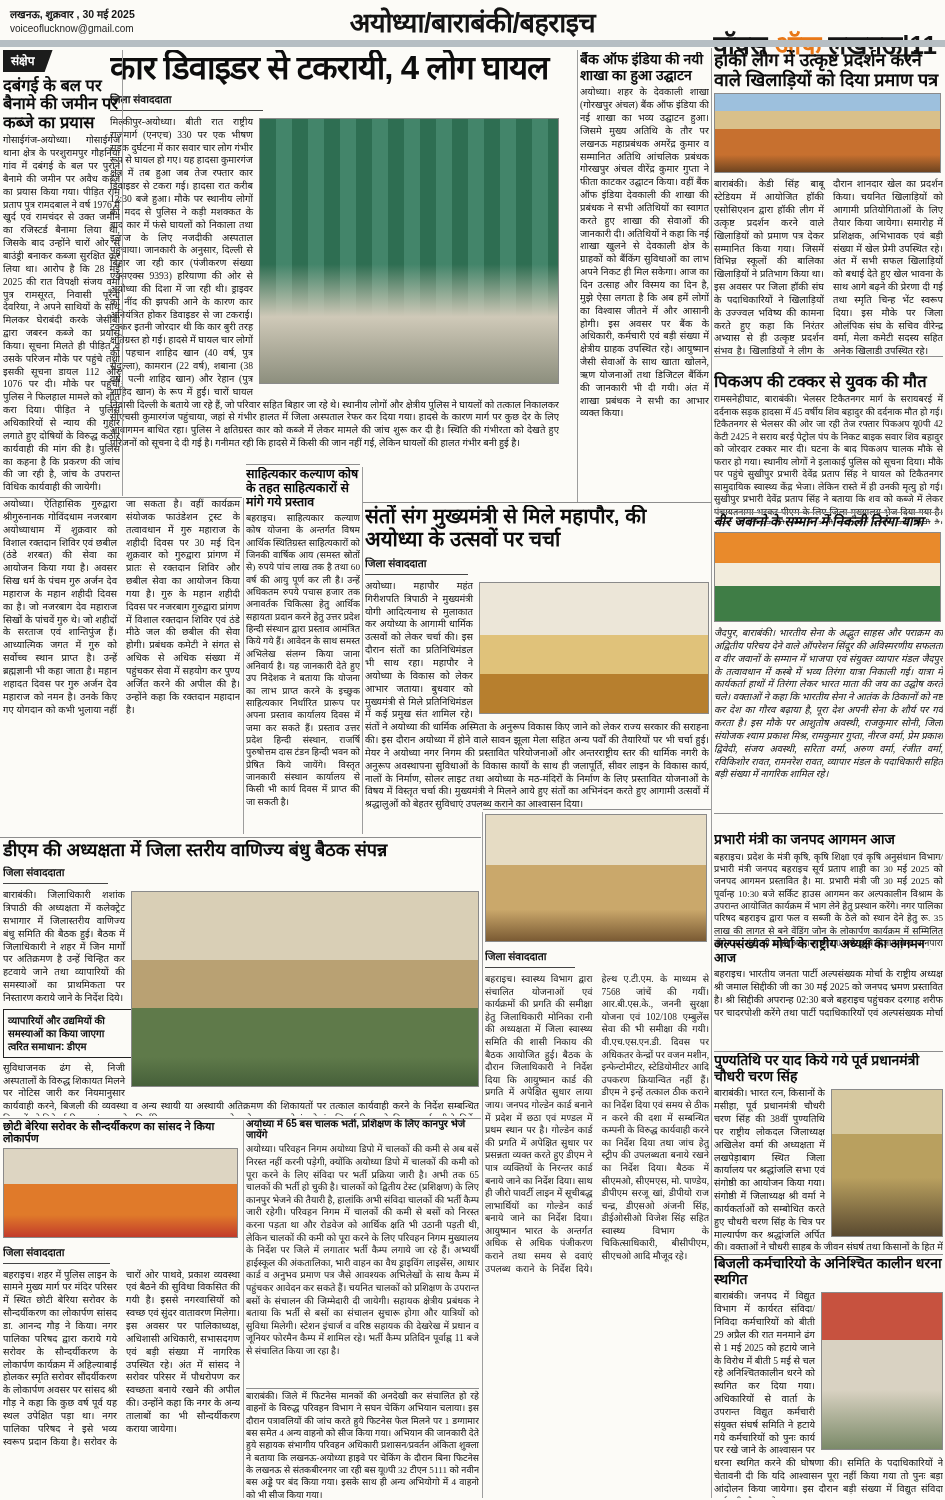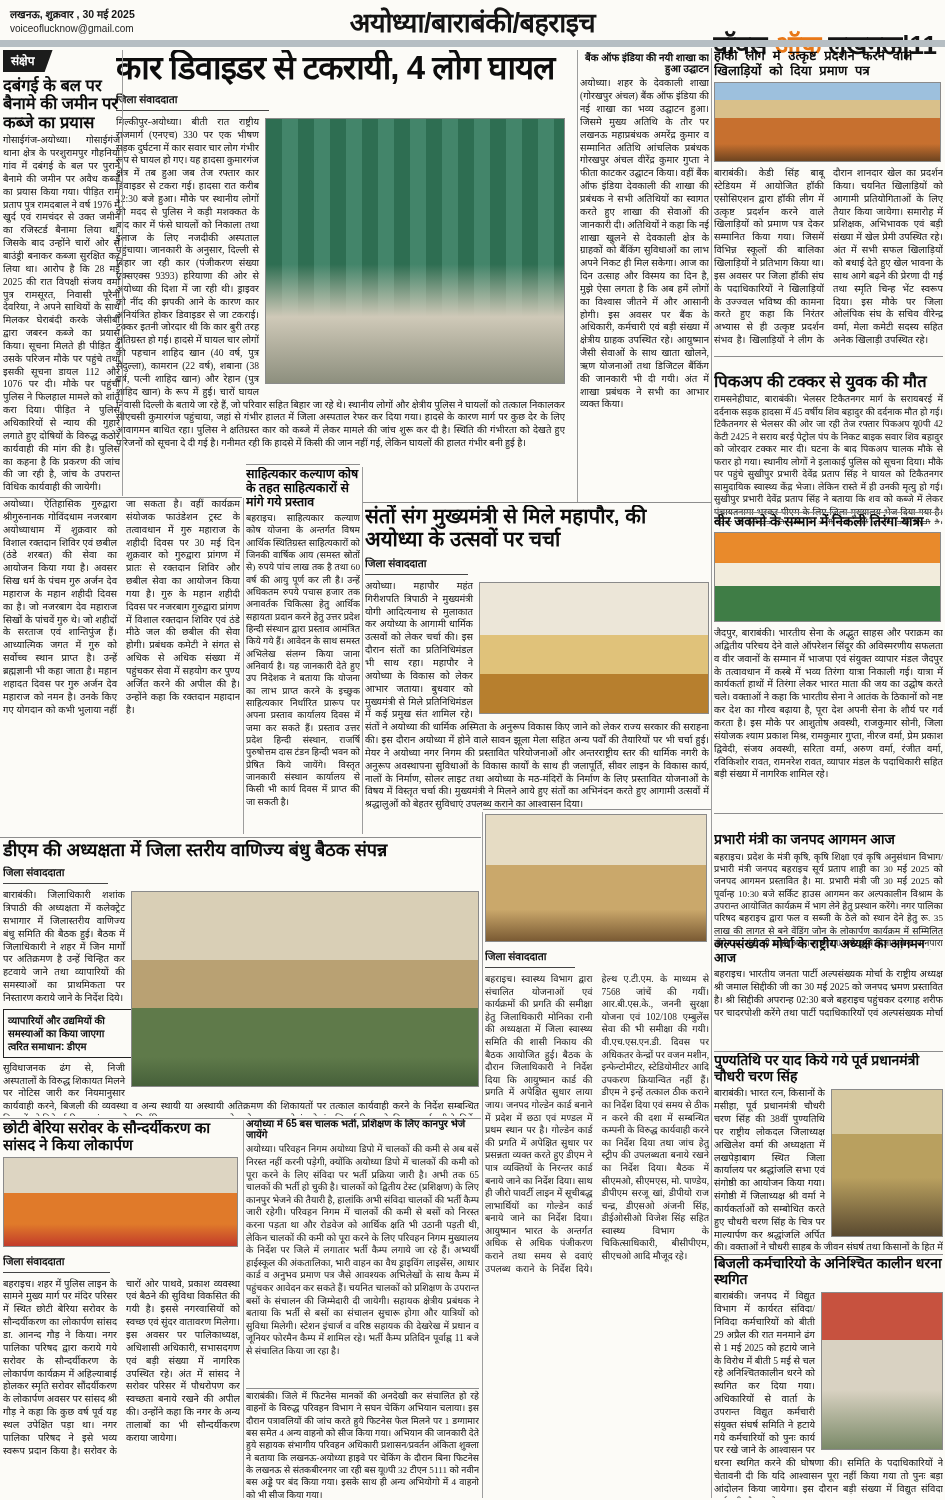--- a/index.html
+++ b/index.html
@@ -55,46 +55,46 @@
   <div class="mast-section">अयोध्या/बाराबंकी/बहराइच</div>
   <div class="mast-paper"><span>वॉयस </span><span class="accent">ऑफ</span><span> लखनऊ</span><span>|11</span></div>
   <div class="mast-bar"></div>
 
   <div class="art" style="left:3px;top:50px;width:117px;height:446px;">
     <div class="brief-tab">संक्षेप</div>
     <h2 style="font-size:16.5px;">दबंगई के बल पर बैनामे की जमीन पर कब्जे का प्रयास</h2>
     <div class="body">गोसाईगंज-अयोध्या। गोसाईगंज थाना क्षेत्र के परशुरामपुर गौहनिया गांव में दबंगई के बल पर पुराने बैनामे की जमीन पर अवैध कब्जे का प्रयास किया गया। पीड़ित राम प्रताप पुत्र रामदबाल ने वर्ष 1976 में खुर्द एवं रामचंदर से उक्त जमीन का रजिस्टर्ड बैनामा लिया था, जिसके बाद उन्होंने चारों ओर से बाउंड्री बनाकर कब्जा सुरक्षित कर लिया था। आरोप है कि 28 मई 2025 की रात विपक्षी संजय वर्मा पुत्र रामसूरत, निवासी पूरैनी देवरिया, ने अपने साथियों के साथ मिलकर घेराबंदी करके जेसीबी द्वारा जबरन कब्जे का प्रयास किया। सूचना मिलते ही पीड़ित व उसके परिजन मौके पर पहुंचे तथा इसकी सूचना डायल 112 और 1076 पर दी। मौके पर पहुंची पुलिस ने फिलहाल मामले को शांत करा दिया। पीड़ित ने पुलिस अधिकारियों से न्याय की गुहार लगाते हुए दोषियों के विरुद्ध कठोर कार्यवाही की मांग की है। पुलिस का कहना है कि प्रकरण की जांच की जा रही है, जांच के उपरान्त विधिक कार्यवाही की जायेगी।</div>
   </div>
 
-  <div class="art" style="left:116px;top:50px;width:449px;height:447px;">
+  <div class="art" style="left:110px;top:50px;width:449px;height:447px;">
     <h2 style="font-size:33px;letter-spacing:-1px;white-space:nowrap;">कार डिवाइडर से टकरायी, 4 लोग घायल</h2>
     <div class="byline" style="width:34%;">जिला संवाददाता</div>
     <div class="body">
       <div class="photo fl ph-hospital" style="width:300px;height:266px;"></div>
       <span>मिल्कीपुर-अयोध्या। बीती रात राष्ट्रीय राजमार्ग (एनएच) 330 पर एक भीषण सड़क दुर्घटना में कार सवार चार लोग गंभीर रूप से घायल हो गए। यह हादसा कुमारगंज क्षेत्र में तब हुआ जब तेज रफ्तार कार डिवाइडर से टकरा गई। हादसा रात करीब 12:30 बजे हुआ। मौके पर स्थानीय लोगों की मदद से पुलिस ने कड़ी मशक्कत के बाद कार में फंसे घायलों को निकाला तथा इलाज के लिए नजदीकी अस्पताल पहुंचाया। जानकारी के अनुसार, दिल्ली से बिहार जा रही कार (पंजीकरण संख्या एक्सएक्स 9393) हरियाणा की ओर से अयोध्या की दिशा में जा रही थी। ड्राइवर को नींद की झपकी आने के कारण कार अनियंत्रित होकर डिवाइडर से जा टकराई। टक्कर इतनी जोरदार थी कि कार बुरी तरह क्षतिग्रस्त हो गई। हादसे में घायल चार लोगों की पहचान शाहिद खान (40 वर्ष, पुत्र सैदुल्ला), कामरान (22 वर्ष), शबाना (38 वर्ष, पत्नी शाहिद खान) और रेहान (पुत्र शाहिद खान) के रूप में हुई। चारों घायल निवासी दिल्ली के बताये जा रहे हैं, जो परिवार सहित बिहार जा रहे थे। स्थानीय लोगों और क्षेत्रीय पुलिस ने घायलों को तत्काल निकालकर सीएचसी कुमारगंज पहुंचाया, जहां से गंभीर हालत में जिला अस्पताल रेफर कर दिया गया। हादसे के कारण मार्ग पर कुछ देर के लिए आवागमन बाधित रहा। पुलिस ने क्षतिग्रस्त कार को कब्जे में लेकर मामले की जांच शुरू कर दी है। स्थिति की गंभीरता को देखते हुए परिजनों को सूचना दे दी गई है। गनीमत रही कि हादसे में किसी की जान नहीं गई, लेकिन घायलों की हालत गंभीर बनी हुई है।</span>
     </div>
   </div>
 
   <div class="art" style="left:580px;top:52px;width:129px;height:452px;">
-    <h2 style="font-size:10px;text-align:right;">बैंक ऑफ इंडिया की नयी शाखा का हुआ उद्घाटन</h2>
+    <h2 style="font-size:14px;">बैंक ऑफ इंडिया की नयी शाखा का हुआ उद्घाटन</h2>
     <div class="body">अयोध्या। शहर के देवकाली शाखा (गोरखपुर अंचल) बैंक ऑफ इंडिया की नई शाखा का भव्य उद्घाटन हुआ। जिसमे मुख्य अतिथि के तौर पर लखनऊ महाप्रबंधक अमरेंद्र कुमार व सम्मानित अतिथि आंचलिक प्रबंधक गोरखपुर अंचल वीरेंद्र कुमार गुप्ता ने फीता काटकर उद्घाटन किया। वहीं बैंक ऑफ इंडिया देवकाली की शाखा की प्रबंधक ने सभी अतिथियों का स्वागत करते हुए शाखा की सेवाओं की जानकारी दी। अतिथियों ने कहा कि नई शाखा खुलने से देवकाली क्षेत्र के ग्राहकों को बैंकिंग सुविधाओं का लाभ अपने निकट ही मिल सकेगा। आज का दिन उत्साह और विस्मय का दिन है, मुझे ऐसा लगता है कि अब हमें लोगों का विश्वास जीतने में और आसानी होगी। इस अवसर पर बैंक के अधिकारी, कर्मचारी एवं बड़ी संख्या में क्षेत्रीय ग्राहक उपस्थित रहे। आयुष्मान जैसी सेवाओं के साथ खाता खोलने, ऋण योजनाओं तथा डिजिटल बैंकिंग की जानकारी भी दी गयी। अंत में शाखा प्रबंधक ने सभी का आभार व्यक्त किया।</div>
   </div>
 
   <div class="art" style="left:714px;top:50px;width:229px;height:305px;">
-    <h2 style="font-size:13px;font-family:Liberation Mono, monospace;">हाकी लीग में उत्कृष्ट प्रदर्शन करने वाले खिलाड़ियों को दिया प्रमाण पत्र</h2>
+    <h2 style="font-size:18px;">हाकी लीग में उत्कृष्ट प्रदर्शन करने वाले खिलाड़ियों को दिया प्रमाण पत्र</h2>
     <div class="photo photo-top ph-hockey" style="width:227px;height:80px;"></div>
     <div class="body cols2">बाराबंकी। केडी सिंह बाबू स्टेडियम में आयोजित हॉकी एसोसिएशन द्वारा हॉकी लीग में उत्कृष्ट प्रदर्शन करने वाले खिलाड़ियों को प्रमाण पत्र देकर सम्मानित किया गया। जिसमें विभिन्न स्कूलों की बालिका खिलाड़ियों ने प्रतिभाग किया था। इस अवसर पर जिला हॉकी संघ के पदाधिकारियों ने खिलाड़ियों के उज्ज्वल भविष्य की कामना करते हुए कहा कि निरंतर अभ्यास से ही उत्कृष्ट प्रदर्शन संभव है। खिलाड़ियों ने लीग के दौरान शानदार खेल का प्रदर्शन किया। चयनित खिलाड़ियों को आगामी प्रतियोगिताओं के लिए तैयार किया जायेगा। समारोह में प्रशिक्षक, अभिभावक एवं बड़ी संख्या में खेल प्रेमी उपस्थित रहे। अंत में सभी सफल खिलाड़ियों को बधाई देते हुए खेल भावना के साथ आगे बढ़ने की प्रेरणा दी गई तथा स्मृति चिन्ह भेंट स्वरूप दिया। इस मौके पर जिला ओलंपिक संघ के सचिव वीरेन्द्र वर्मा, मेला कमेटी सदस्य सहित अनेक खिलाड़ी उपस्थित रहे।</div>
   </div>
 
   <div class="art" style="left:714px;top:372px;width:229px;height:152px;">
     <h2 style="font-size:16.5px;">पिकअप की टक्कर से युवक की मौत</h2>
     <div class="body" style="font-size:9.3px;">रामसनेहीघाट, बाराबंकी। भेलसर टिकैतनगर मार्ग के सरायबरई में दर्दनाक सड़क हादसा में 45 वर्षीय शिव बहादुर की दर्दनाक मौत हो गई। टिकैतनगर से भेलसर की ओर जा रही तेज रफ्तार पिकअप यू0पी 42 केटी 2425 ने सराय बरई पेट्रोल पंप के निकट बाइक सवार शिव बहादुर को जोरदार टक्कर मार दी। घटना के बाद पिकअप चालक मौके से फरार हो गया। स्थानीय लोगों ने इलाकाई पुलिस को सूचना दिया। मौके पर पहुंचे सुखीपुर प्रभारी देवेंद्र प्रताप सिंह ने घायल को टिकैतनगर सामुदायिक स्वास्थ्य केंद्र भेजा। लेकिन रास्ते में ही उनकी मृत्यु हो गई। सुखीपुर प्रभारी देवेंद्र प्रताप सिंह ने बताया कि शव को कब्जे में लेकर पंचायतनामा भरकर पीएम के लिए जिला मुख्यालय भेज दिया गया है। मृतक के परिजन की ओर से अभी तक कोई तहरीर नहीं मिली है। पिकअप को कब्जे में ले लिया गया है। चालक फरार है। उसकी तलाश की जा रही है।</div>
   </div>
 
-  <div class="art" style="left:714px;top:514px;width:229px;height:298px;">
+  <div class="art" style="left:714px;top:514px;width:229px;height:298px;font-style:italic;">
     <h2 style="font-size:13.5px;">वीर जवानो के सम्मान में निकली तिरंगा यात्रा</h2>
     <div class="photo photo-top ph-tiranga" style="width:227px;height:90px;"></div>
     <div class="body">जैदपुर, बाराबंकी। भारतीय सेना के अद्भुत साहस और पराक्रम का अद्वितीय परिचय देने वाले ऑपरेशन सिंदूर की अविस्मरणीय सफलता व वीर जवानों के सम्मान में भाजपा एवं संयुक्त व्यापार मंडल जैदपुर के तत्वावधान में कस्बे में भव्य तिरंगा यात्रा निकाली गई। यात्रा में कार्यकर्ता हाथों में तिरंगा लेकर भारत माता की जय का उद्घोष करते चले। वक्ताओं ने कहा कि भारतीय सेना ने आतंक के ठिकानों को नष्ट कर देश का गौरव बढ़ाया है, पूरा देश अपनी सेना के शौर्य पर गर्व करता है। इस मौके पर आशुतोष अवस्थी, राजकुमार सोनी, जिला संयोजक श्याम प्रकाश मिश्र, रामकुमार गुप्ता, नीरज वर्मा, प्रेम प्रकाश द्विवेदी, संजय अवस्थी, सरिता वर्मा, अरुण वर्मा, रंजीत वर्मा, रविकिशोर रावत, रामनरेश रावत, व्यापार मंडल के पदाधिकारी सहित बड़ी संख्या में नागरिक शामिल रहे।</div>
   </div>
 
   <div class="art" style="left:714px;top:816px;width:229px;height:118px;margin-top:16px;">
     <h2 style="font-size:14px;">प्रभारी मंत्री का जनपद आगमन आज</h2>
     <div class="body" style="font-size:9.2px;">बहराइच। प्रदेश के मंत्री कृषि, कृषि शिक्षा एवं कृषि अनुसंधान विभाग/प्रभारी मंत्री जनपद बहराइच सूर्य प्रताप शाही का 30 मई 2025 को जनपद आगमन प्रस्तावित है। मा. प्रभारी मंत्री जी 30 मई 2025 को पूर्वान्ह 10:30 बजे सर्किट हाउस आगमन कर अल्पकालीन विश्राम के उपरान्त आयोजित कार्यक्रम में भाग लेने हेतु प्रस्थान करेंगे। नगर पालिका परिषद बहराइच द्वारा फल व सब्जी के ठेले को स्थान देने हेतु रू. 35 लाख की लागत से बने वेंडिंग जोन के लोकार्पण कार्यक्रम में सम्मिलित होंगे। मा. मंत्री श्री शाही अपरान्ह 01:00 बजे कृषि विज्ञान केन्द्र नानपारा में विकसित कृषि संकल्प अभियान-2025 अन्तर्गत आयोजित कार्यक्रम में सम्मिलित होंगे। तदोपरान्त अपरान्ह 03:15 बजे लो.नि.वि. निरीक्षण भवन बहराइच आकर अपरान्ह 04:00 बजे जनपद देवरिया के लिए प्रस्थान कर जायेंगे। यह जानकारी प्रभारी अधिकारी जीआईसी/नगर मजिस्ट्रेट ने दी है।</div>
   </div>
 
@@ -149,21 +149,21 @@
     </div>
   </div>
 
   <div class="art" style="left:485px;top:812px;width:224px;height:686px;">
     <div class="photo photo-top ph-golden" style="width:222px;height:128px;"></div>
     <div class="byline" style="width:40%;">जिला संवाददाता</div>
     <div class="body cols2" style="height:468px;font-size:9.4px;">बहराइच। स्वास्थ्य विभाग द्वारा संचालित योजनाओं एवं कार्यक्रमों की प्रगति की समीक्षा हेतु जिलाधिकारी मोनिका रानी की अध्यक्षता में जिला स्वास्थ्य समिति की शासी निकाय की बैठक आयोजित हुई। बैठक के दौरान जिलाधिकारी ने निर्देश दिया कि आयुष्मान कार्ड की प्रगति में अपेक्षित सुधार लाया जाय। जनपद गोल्डेन कार्ड बनाने में प्रदेश में छठा एवं मण्डल में प्रथम स्थान पर है। गोल्डेन कार्ड की प्रगति में अपेक्षित सुधार पर प्रसन्नता व्यक्त करते हुए डीएम ने पात्र व्यक्तियों के निरन्तर कार्ड बनाये जाने का निर्देश दिया। साथ ही जीरो पावर्टी लाइन में सूचीबद्ध लाभार्थियों का गोल्डेन कार्ड बनाये जाने का निर्देश दिया। आयुष्मान भारत के अन्तर्गत अधिक से अधिक पंजीकरण कराने तथा समय से दवाएं उपलब्ध कराने के निर्देश दिये। हेल्थ ए.टी.एम. के माध्यम से 7568 जांचें की गयीं। आर.बी.एस.के., जननी सुरक्षा योजना एवं 102/108 एम्बुलेंस सेवा की भी समीक्षा की गयी। वी.एच.एस.एन.डी. दिवस पर अधिकतर केन्द्रों पर वजन मशीन, इन्फेन्टोमीटर, स्टेडियोमीटर आदि उपकरण क्रियान्वित नहीं हैं। डीएम ने इन्हें तत्काल ठीक कराने का निर्देश दिया एवं समय से ठीक न करने की दशा में सम्बन्धित कम्पनी के विरुद्ध कार्यवाही करने का निर्देश दिया तथा जांच हेतु स्ट्रीप की उपलब्धता बनाये रखने का निर्देश दिया। बैठक में सीएमओ, सीएमएस, मो. पाण्डेय, डीपीएम सरजू खां, डीपीयो राज चन्द्र, डीएसओ अंजनी सिंह, डीईओसीओ विजेश सिंह सहित स्वास्थ्य विभाग के चिकित्साधिकारी, बीसीपीएम, सीएचओ आदि मौजूद रहे।</div>
   </div>
 
   <div class="art" style="left:3px;top:1120px;width:237px;height:378px;">
-    <h2 style="font-size:15px;">छोटी बेरिया सरोवर के सौन्दर्यीकरण का सांसद ने किया लोकार्पण</h2>
+    <h2 style="font-size:11px;">छोटी बेरिया सरोवर के सौन्दर्यीकरण का सांसद ने किया लोकार्पण</h2>
     <div class="photo photo-top ph-sarovar" style="width:235px;height:90px;"></div>
     <div class="byline" style="width:45%;">जिला संवाददाता</div>
     <div class="body cols2">बहराइच। शहर में पुलिस लाइन के सामने मुख्य मार्ग पर मंदिर परिसर में स्थित छोटी बेरिया सरोवर के सौन्दर्यीकरण का लोकार्पण सांसद डा. आनन्द गौड़ ने किया। नगर पालिका परिषद द्वारा कराये गये सरोवर के सौन्दर्यीकरण के लोकार्पण कार्यक्रम में अहिल्याबाई होलकर स्मृति सरोवर सौंदर्यीकरण के लोकार्पण अवसर पर सांसद श्री गौड़ ने कहा कि कुछ वर्ष पूर्व यह स्थल उपेक्षित पड़ा था। नगर पालिका परिषद ने इसे भव्य स्वरूप प्रदान किया है। सरोवर के चारों ओर पाथवे, प्रकाश व्यवस्था एवं बैठने की सुविधा विकसित की गयी है। इससे नगरवासियों को स्वच्छ एवं सुंदर वातावरण मिलेगा। इस अवसर पर पालिकाध्यक्ष, अधिशासी अधिकारी, सभासदगण एवं बड़ी संख्या में नागरिक उपस्थित रहे। अंत में सांसद ने सरोवर परिसर में पौधरोपण कर स्वच्छता बनाये रखने की अपील की। उन्होंने कहा कि नगर के अन्य तालाबों का भी सौन्दर्यीकरण कराया जायेगा।</div>
   </div>
 
   <div class="art" style="left:246px;top:1118px;width:233px;height:267px;">
     <h2 style="font-size:10px;">अयोध्या में 65 बस चालक भर्ती, प्रशिक्षण के लिए कानपुर भेजे जायेंगे</h2>
     <div class="body" style="font-size:9.4px;">अयोध्या। परिवहन निगम अयोध्या डिपो में चालकों की कमी से अब बसें निरस्त नहीं करनी पड़ेगी, क्योंकि अयोध्या डिपो में चालकों की कमी को पूरा करने के लिए संविदा पर भर्ती प्रक्रिया जारी है। अभी तक 65 चालकों की भर्ती हो चुकी है। चालकों को द्वितीय टेस्ट (प्रशिक्षण) के लिए कानपुर भेजने की तैयारी है, हालांकि अभी संविदा चालकों की भर्ती कैम्प जारी रहेगी। परिवहन निगम में चालकों की कमी से बसों को निरस्त करना पड़ता था और रोडवेज को आर्थिक क्षति भी उठानी पड़ती थी, लेकिन चालकों की कमी को पूरा करने के लिए परिवहन निगम मुख्यालय के निर्देश पर जिले में लगातार भर्ती कैम्प लगाये जा रहे हैं। अभ्यर्थी हाईस्कूल की अंकतालिका, भारी वाहन का वैध ड्राइविंग लाइसेंस, आधार कार्ड व अनुभव प्रमाण पत्र जैसे आवश्यक अभिलेखों के साथ कैम्प में पहुंचकर आवेदन कर सकते हैं। चयनित चालकों को प्रशिक्षण के उपरान्त बसों के संचालन की जिम्मेदारी दी जायेगी। सहायक क्षेत्रीय प्रबंधक ने बताया कि भर्ती से बसों का संचालन सुचारू होगा और यात्रियों को सुविधा मिलेगी। स्टेशन इंचार्ज व वरिष्ठ सहायक की देखरेख में प्रधान व जूनियर फोरमैन कैम्प में शामिल रहे। भर्ती कैम्प प्रतिदिन पूर्वाह्न 11 बजे से संचालित किया जा रहा है।</div>
   </div>
 

